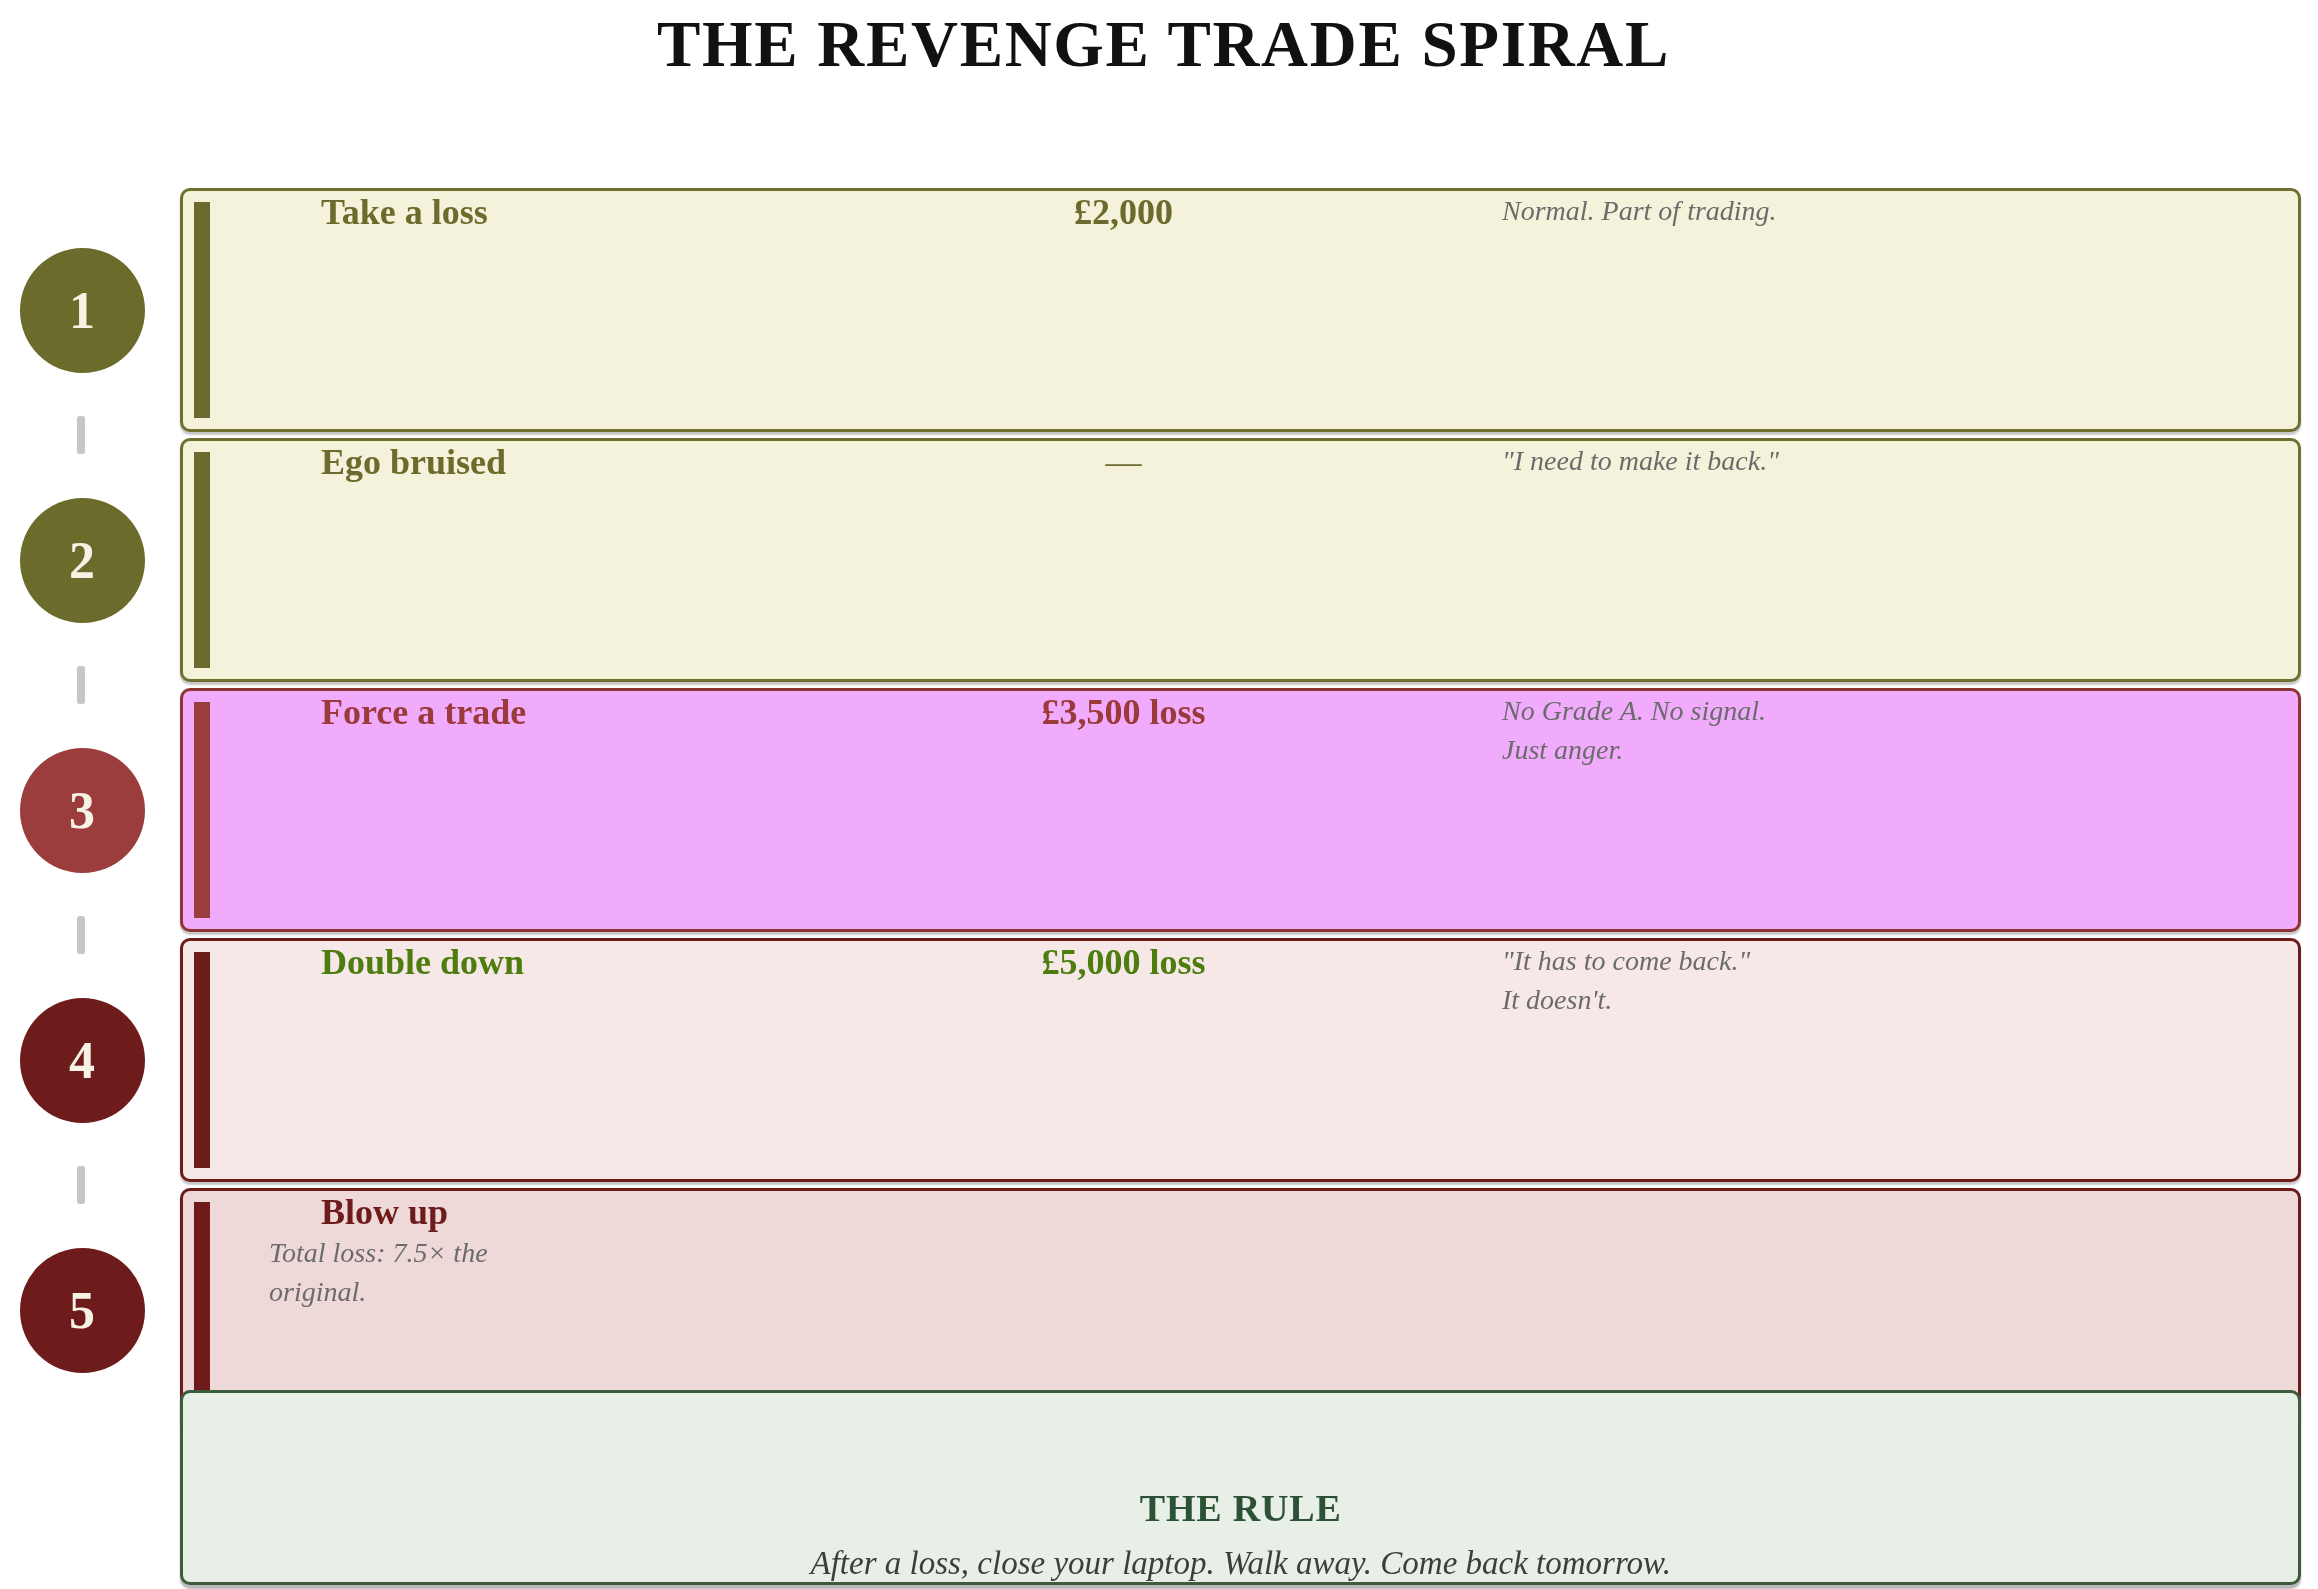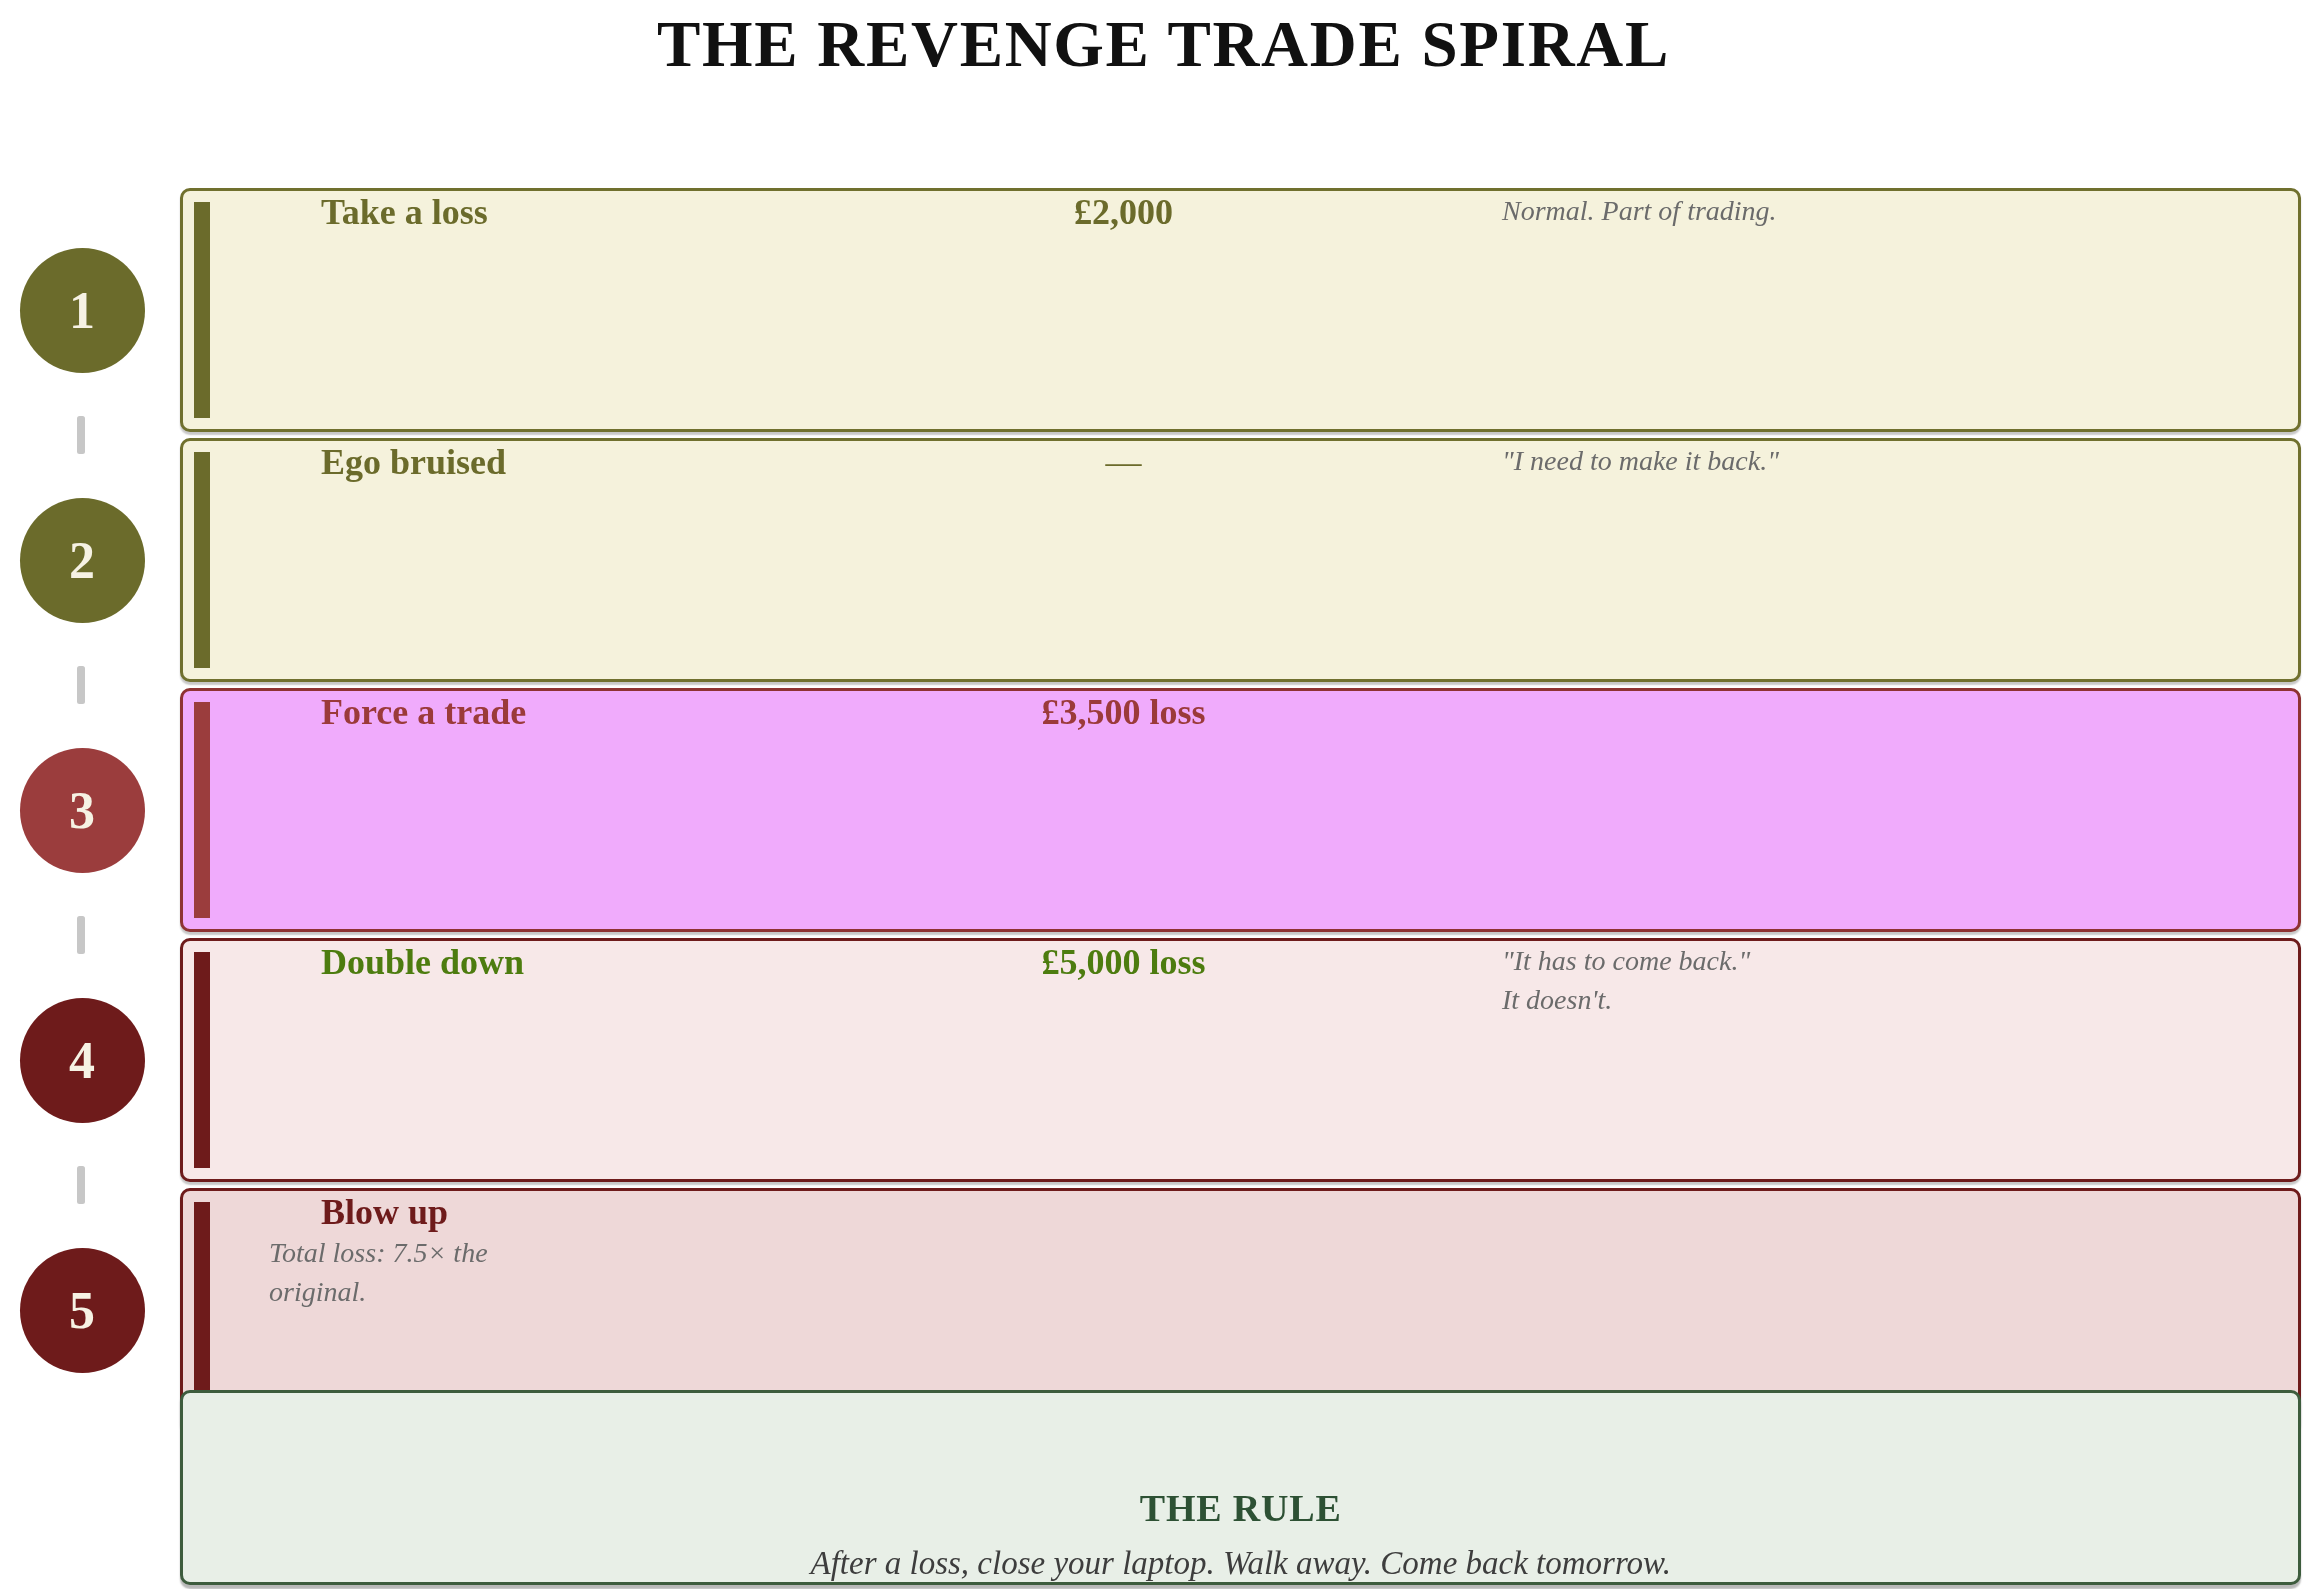--- a/index.html
+++ b/index.html
@@ -178,20 +178,22 @@
 
   <div class="row t-red">
     <div class="rail">
       <div class="connector"></div>
       <div class="circle">3</div>
     </div>
     <div class="box">
       <span class="bar"></span>
       <div class="label">Force a trade</div>
       <div class="amount">£3,500 loss</div>
+      <div class="note">No Grade A. No signal.
+Just anger.</div>
     </div>
   </div>
 
   <div class="row t-maroon">
     <div class="rail">
       <div class="connector"></div>
       <div class="circle">4</div>
     </div>
     <div class="box">
       <span class="bar"></span>

